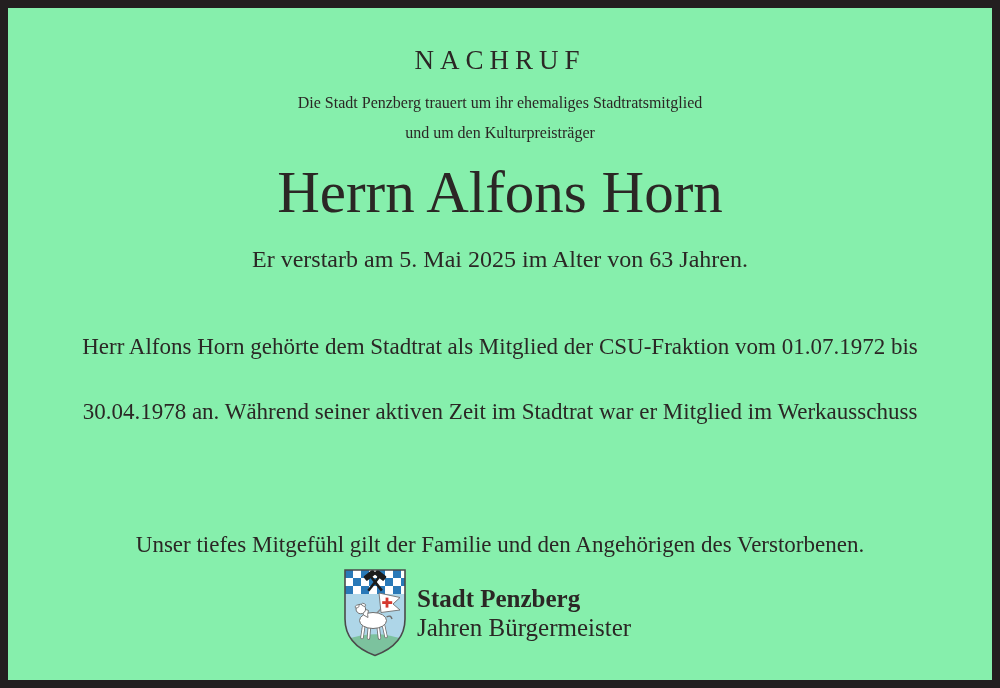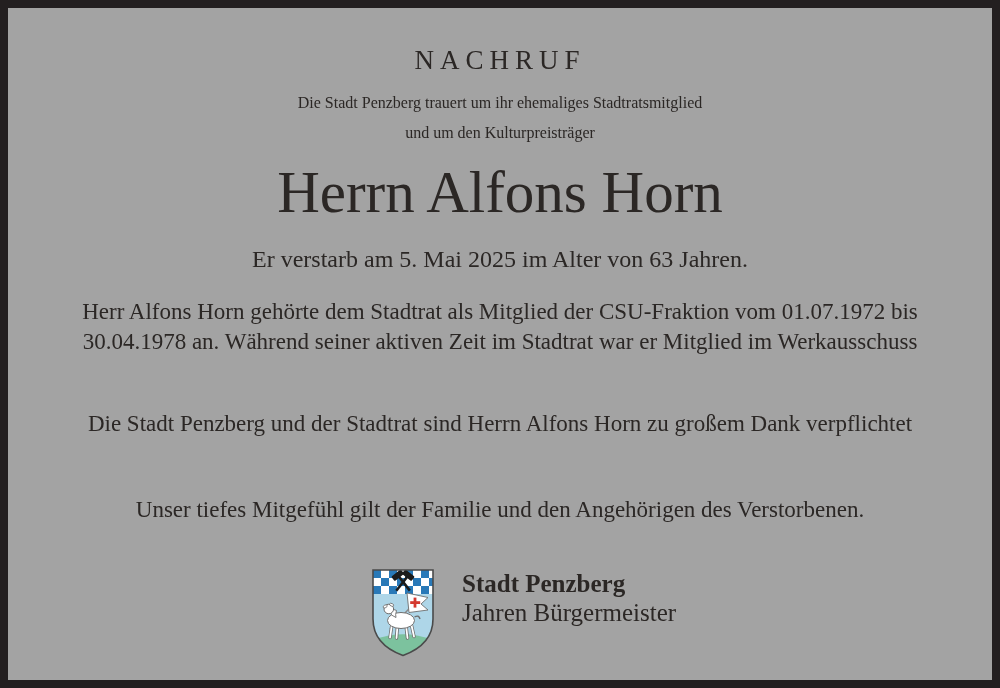--- a/index.html
+++ b/index.html
@@ -1,39 +1,39 @@
 <!DOCTYPE html>
 <html lang="de" style="--frame: #231f20; --text: #2b2725; --crest-blue: #2979b8; --crest-field: #aed6e8; --crest-green: #7cc29e; --crest-red: #d4382e; --crest-outline: #6e6e6e; --hammer-black: #1c1c1c;"><head>
 <meta charset="utf-8">
 <style>
   html,body{margin:0;padding:0;background:#ffffff;}
   .page{
     position:relative;
     width:1000px;height:688px;
     box-sizing:border-box;
     border:8px solid var(--frame,#231f20);
-    background:#a3a3a3;
+    background:#86efac;
     font-family:"Liberation Serif","DejaVu Serif",serif;
     color:var(--text,#2b2725);
     overflow:hidden;
   }
   .centerline{position:absolute;left:0;right:0;text-align:center;white-space:nowrap;}
   .kicker{top:36px;font-size:27px;line-height:32px;letter-spacing:6px;}
   .intro{top:80px;font-size:16px;line-height:30px;}
   .intro div{white-space:nowrap;}
   .deceased-name{top:146px;font-size:59px;line-height:76px;}
   .death-line{top:236px;font-size:24px;line-height:30px;}
   .para{font-size:23px;line-height:30px;}
-  .para div{white-space:nowrap;}
+  .para div{white-space:nowrap;margin-top:35px;}
   .para1{top:289px;}
   .para2{top:401px;}
   .para3{top:487px;}
   .signature{
-    position:absolute;top:559px;left:362px;
-    display:flex;align-items:flex-start;gap:26px;
+    position:absolute;top:559px;left:334px;
+    display:flex;align-items:center;gap:9px;
   }
   .sig-text{font-size:25px;line-height:29px;text-align:left;padding-top:2px;}
   .sig-org{font-weight:bold;}
   .crest{width:66px;height:90px;display:block;}
   .f-blue{fill:var(--crest-blue,#2979b8);}
   .f-field{fill:var(--crest-field,#aed6e8);}
   .f-green{fill:var(--crest-green,#7cc29e);}
   .f-red{fill:var(--crest-red,#d4382e);}
   .f-white{fill:#ffffff;}
   .f-black{fill:var(--hammer-black,#1c1c1c);}
@@ -54,21 +54,20 @@
   <div class="centerline deceased-name">Herrn Alfons Horn</div>
 
   <div class="centerline death-line">Er verstarb am 5. Mai 2025 im Alter von 63 Jahren.</div>
 
   <div class="centerline para para1">
     <div>Herr Alfons Horn gehörte dem Stadtrat als Mitglied der CSU-Fraktion vom 01.07.1972 bis</div>
     <div>30.04.1978 an. Während seiner aktiven Zeit im Stadtrat war er Mitglied im Werkausschuss</div>
   </div>
 
   <div class="centerline para para2">
-    <div>Die Stadt Penzberg und der Stadtrat sind Herrn Alfons Horn zu großem Dank verpflichtet</div>
   </div>
 
   <div class="centerline para para3">
     <div>Unser tiefes Mitgefühl gilt der Familie und den Angehörigen des Verstorbenen.</div>
   </div>
 
   <div class="signature">
     <svg class="crest" viewBox="0 0 66 90" aria-hidden="true">
       <defs>
         <clipPath id="shieldClip">

